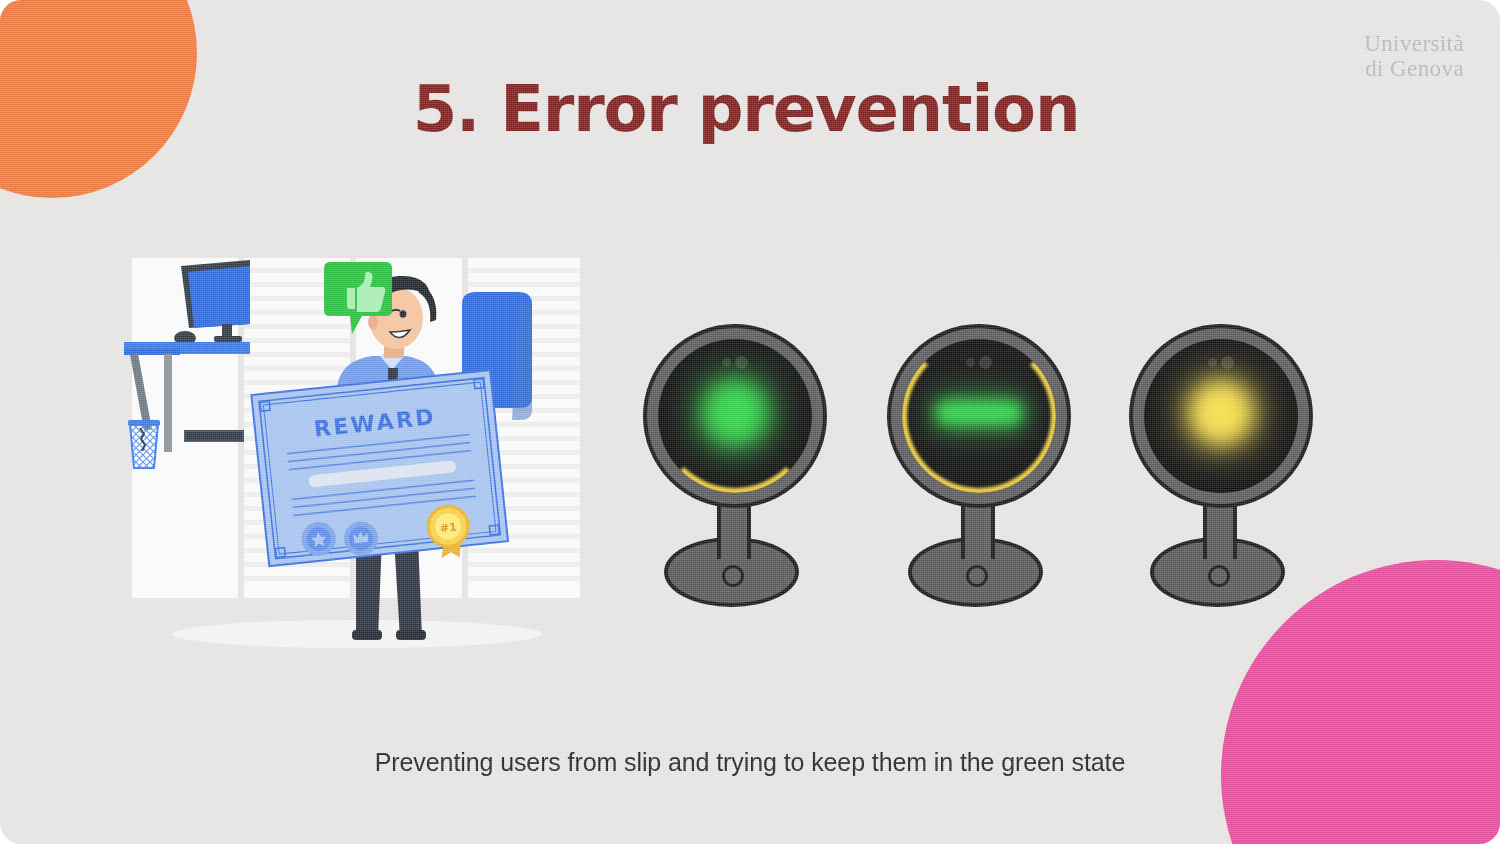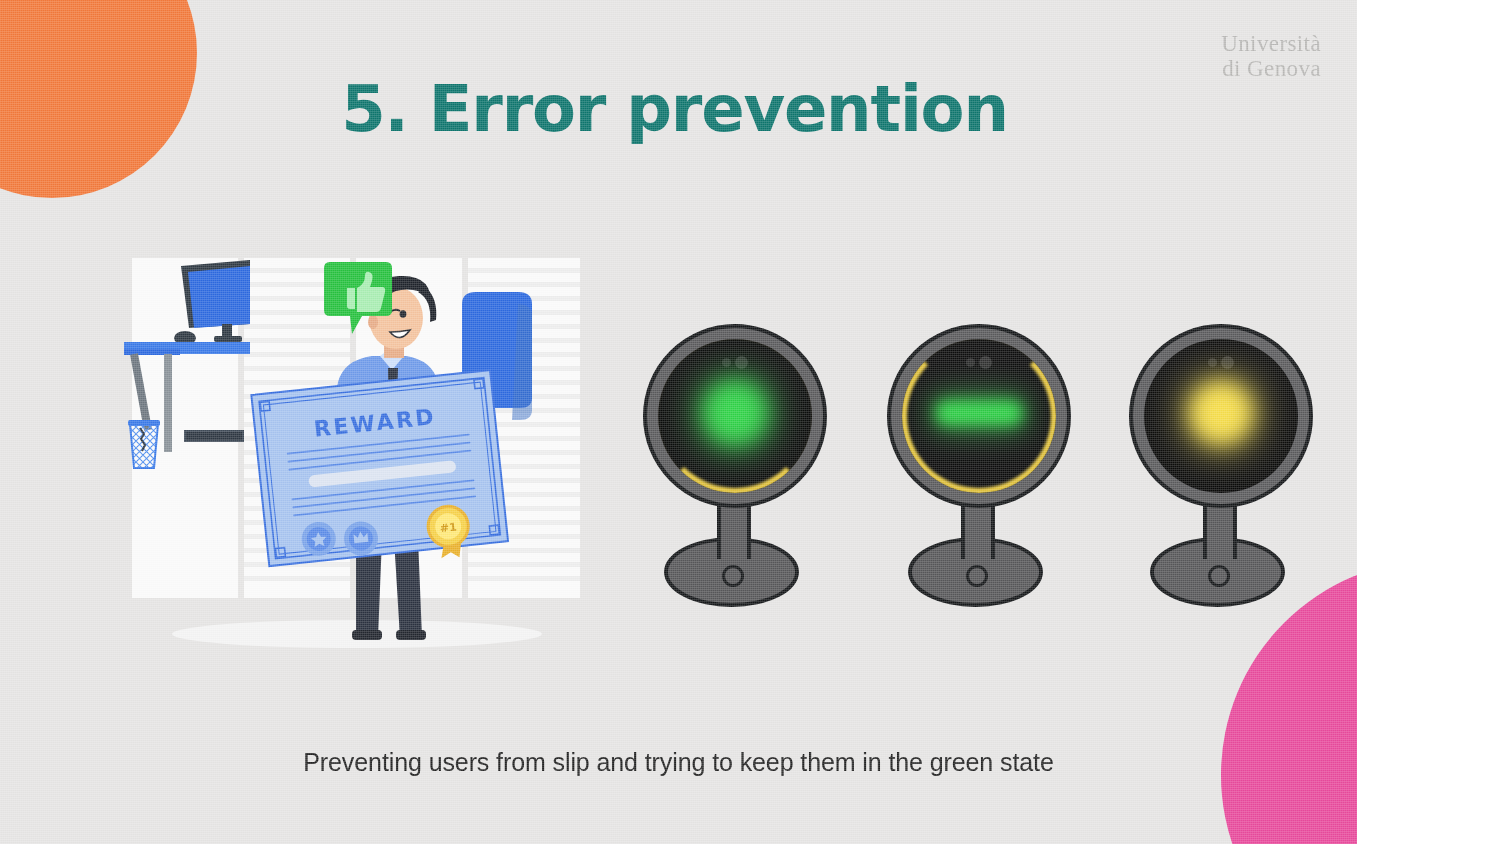--- a/index.html
+++ b/index.html
@@ -5,24 +5,25 @@
   html, body {
     margin: 0;
     padding: 0;
     background: #ffffff;
   }
   body {
     font-family: "Liberation Sans", sans-serif;
   }
   .slide {
     position: relative;
-    width: 1357px;
+    width: 1500px;
     height: 844px;
     overflow: hidden;
     background: #e6e5e4;
+    border-radius: 21px;
   }
   
   .slide::after {
     content: "";
     position: absolute;
     inset: 0;
     pointer-events: none;
     opacity: .30;
     background-image:
       repeating-linear-gradient(0deg, rgba(255,255,255,.45) 0px, rgba(255,255,255,.45) 1px, rgba(0,0,0,.03) 1px, rgba(0,0,0,.03) 2px),
@@ -67,21 +68,21 @@
   }
   .logo .l2 { font-weight: normal; }
 
   
   .title {
     position: absolute;
     left: 0;
     right: 8px;
     top: 72px;
     text-align: center;
-    color: #0f766e;
+    color: #7f1d1d;
     font-family: "DejaVu Sans", sans-serif;
     font-weight: bold;
     font-size: 64px;
     letter-spacing: -1.2px;
     z-index: 30;
   }
 
   
   .caption {
     position: absolute;

